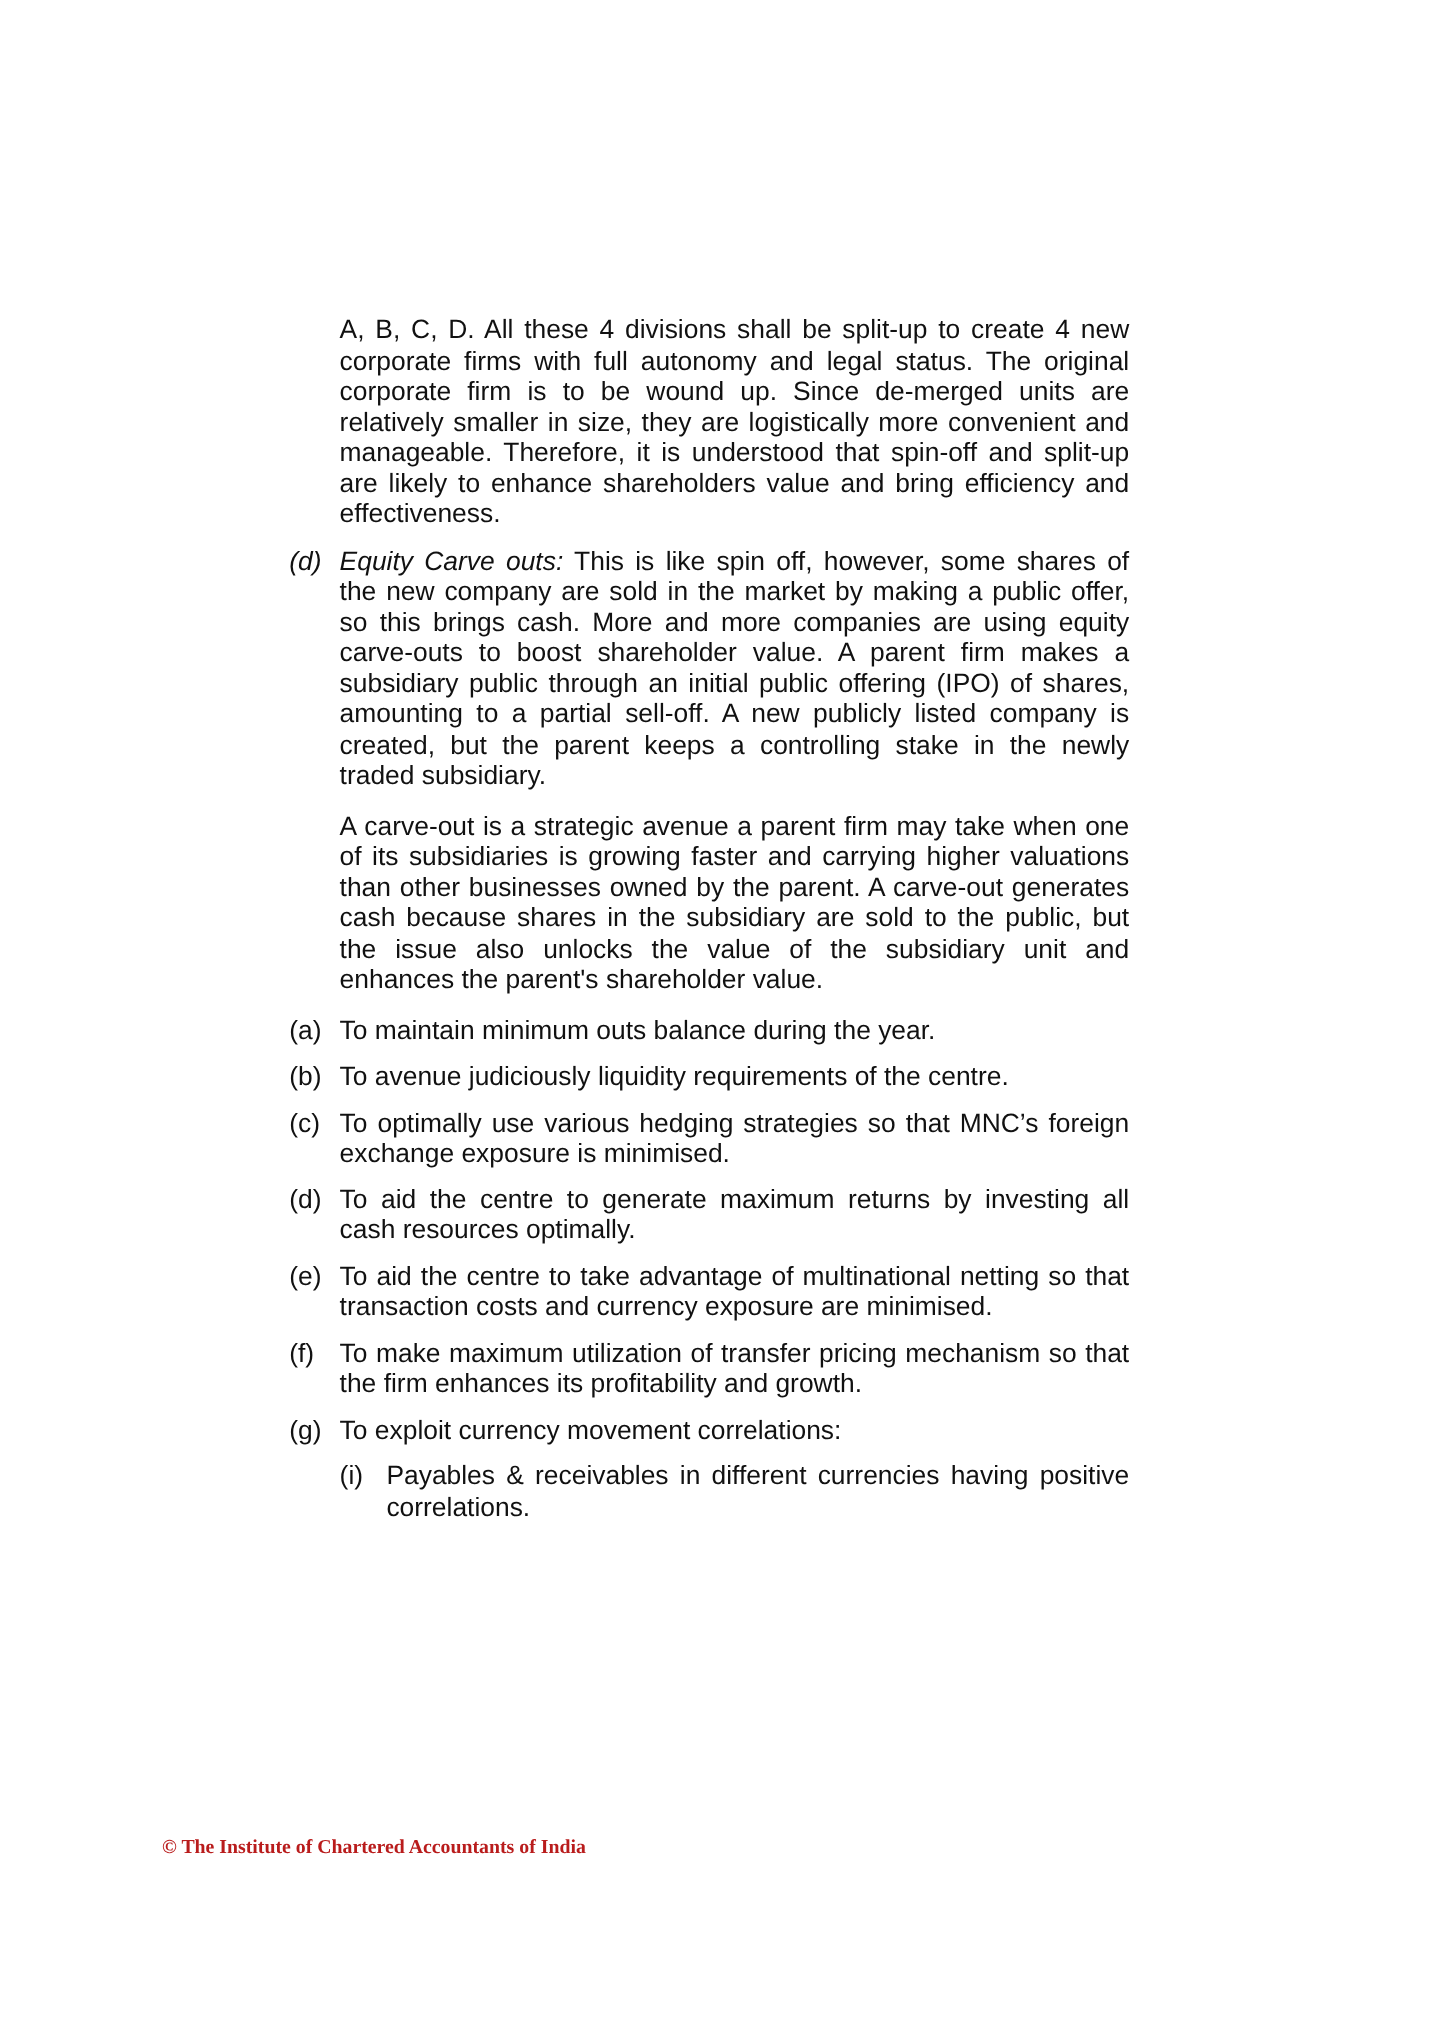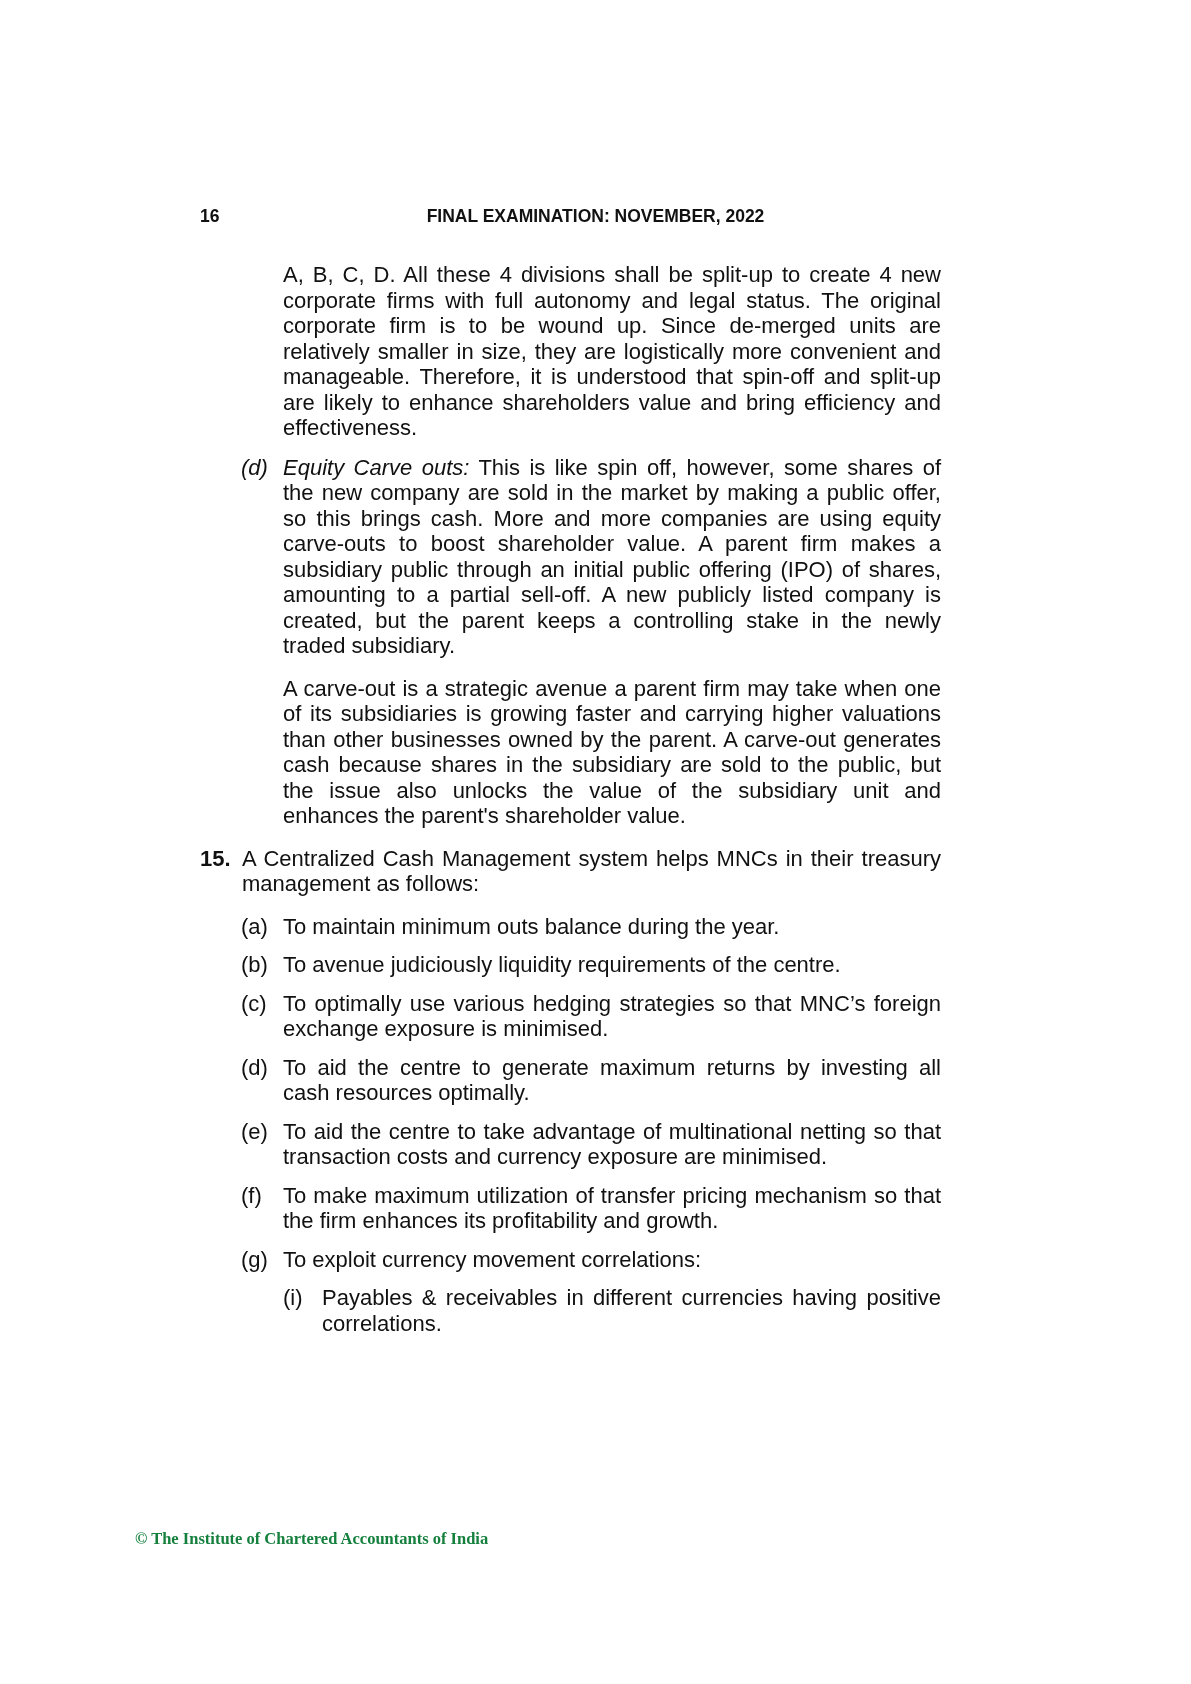--- a/index.html
+++ b/index.html
@@ -70,49 +70,41 @@
   .italic { font-style: italic; }
   .bold { font-weight: bold; }
   .footer {
     position: absolute;
     left: 135px;
     top: 1528px;
     font-family: "Liberation Serif", serif;
     font-weight: bold;
     font-size: 16.5px;
     line-height: 22px;
-    color: #15803d;
+    color: #b91c1c;
     text-align: right;
   }
 </style>
 </head>
 <body>
 
 <div class="page">
 
-  <div class="page-header">
-    <span class="page-number">16</span>
-    <span class="doc-title">FINAL EXAMINATION: NOVEMBER, 2022</span>
-  </div>
 
   <div class="content">
 
     <p class="para indent-2">A, B, C, D. All these 4 divisions shall be split-up to create 4 new corporate firms with full autonomy and legal status. The original corporate firm is to be wound up. Since de-merged units are relatively smaller in size, they are logistically more convenient and manageable. Therefore, it is understood that spin-off and split-up are likely to enhance shareholders value and bring efficiency and effectiveness.</p>
 
     <div class="li level1 mb-lg">
       <span class="label italic">(d)</span>
       <div class="li-text"><span class="italic">Equity Carve outs:</span><span> This is like spin off, however, some shares of the new company are sold in the market by making a public offer, so this brings cash. More and more companies are using equity carve-outs to boost shareholder value. A parent firm makes a subsidiary public through an initial public offering (IPO) of shares, amounting to a partial sell-off. A new publicly listed company is created, but the parent keeps a controlling stake in the newly traded subsidiary.</span></div>
     </div>
 
     <p class="para indent-2 mb-lg">A carve-out is a strategic avenue a parent firm may take when one of its subsidiaries is growing faster and carrying higher valuations than other businesses owned by the parent. A carve-out generates cash because shares in the subsidiary are sold to the public, but the issue also unlocks the value of the subsidiary unit and enhances the parent's shareholder value.</p>
 
-    <div class="li level0 mb-lg">
-      <span class="label bold">15.</span>
-      <div class="li-text">A Centralized Cash Management system helps MNCs in their treasury management as follows:</div>
-    </div>
 
     <div class="li level1">
       <span class="label">(a)</span>
       <div class="li-text">To maintain minimum outs balance during the year.</div>
     </div>
 
     <div class="li level1">
       <span class="label">(b)</span>
       <div class="li-text">To avenue judiciously liquidity requirements of the centre.</div>
     </div>

